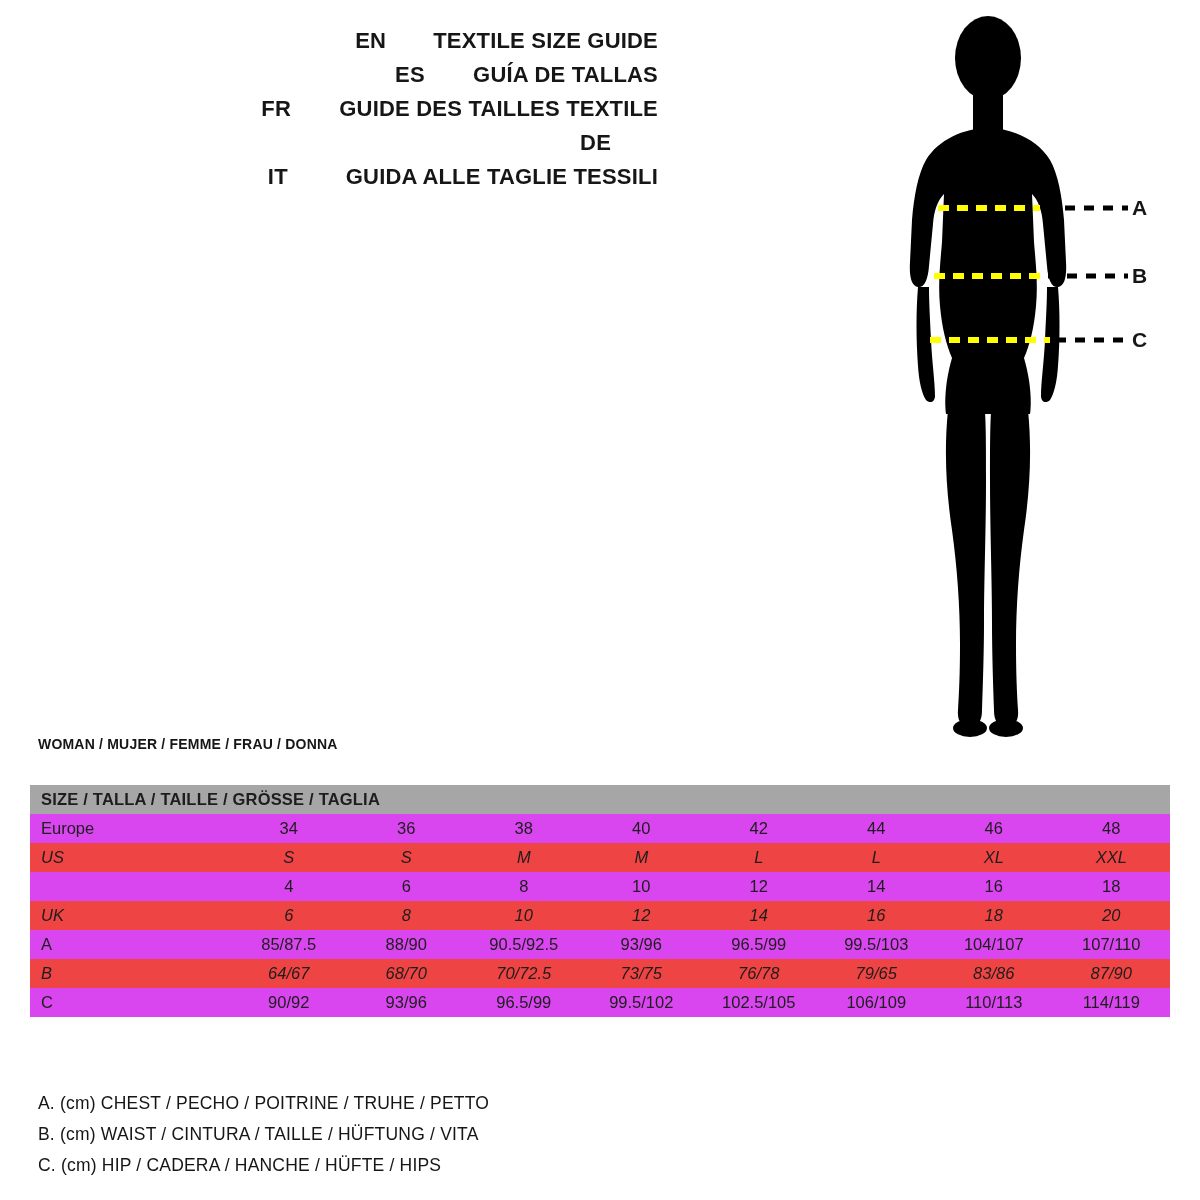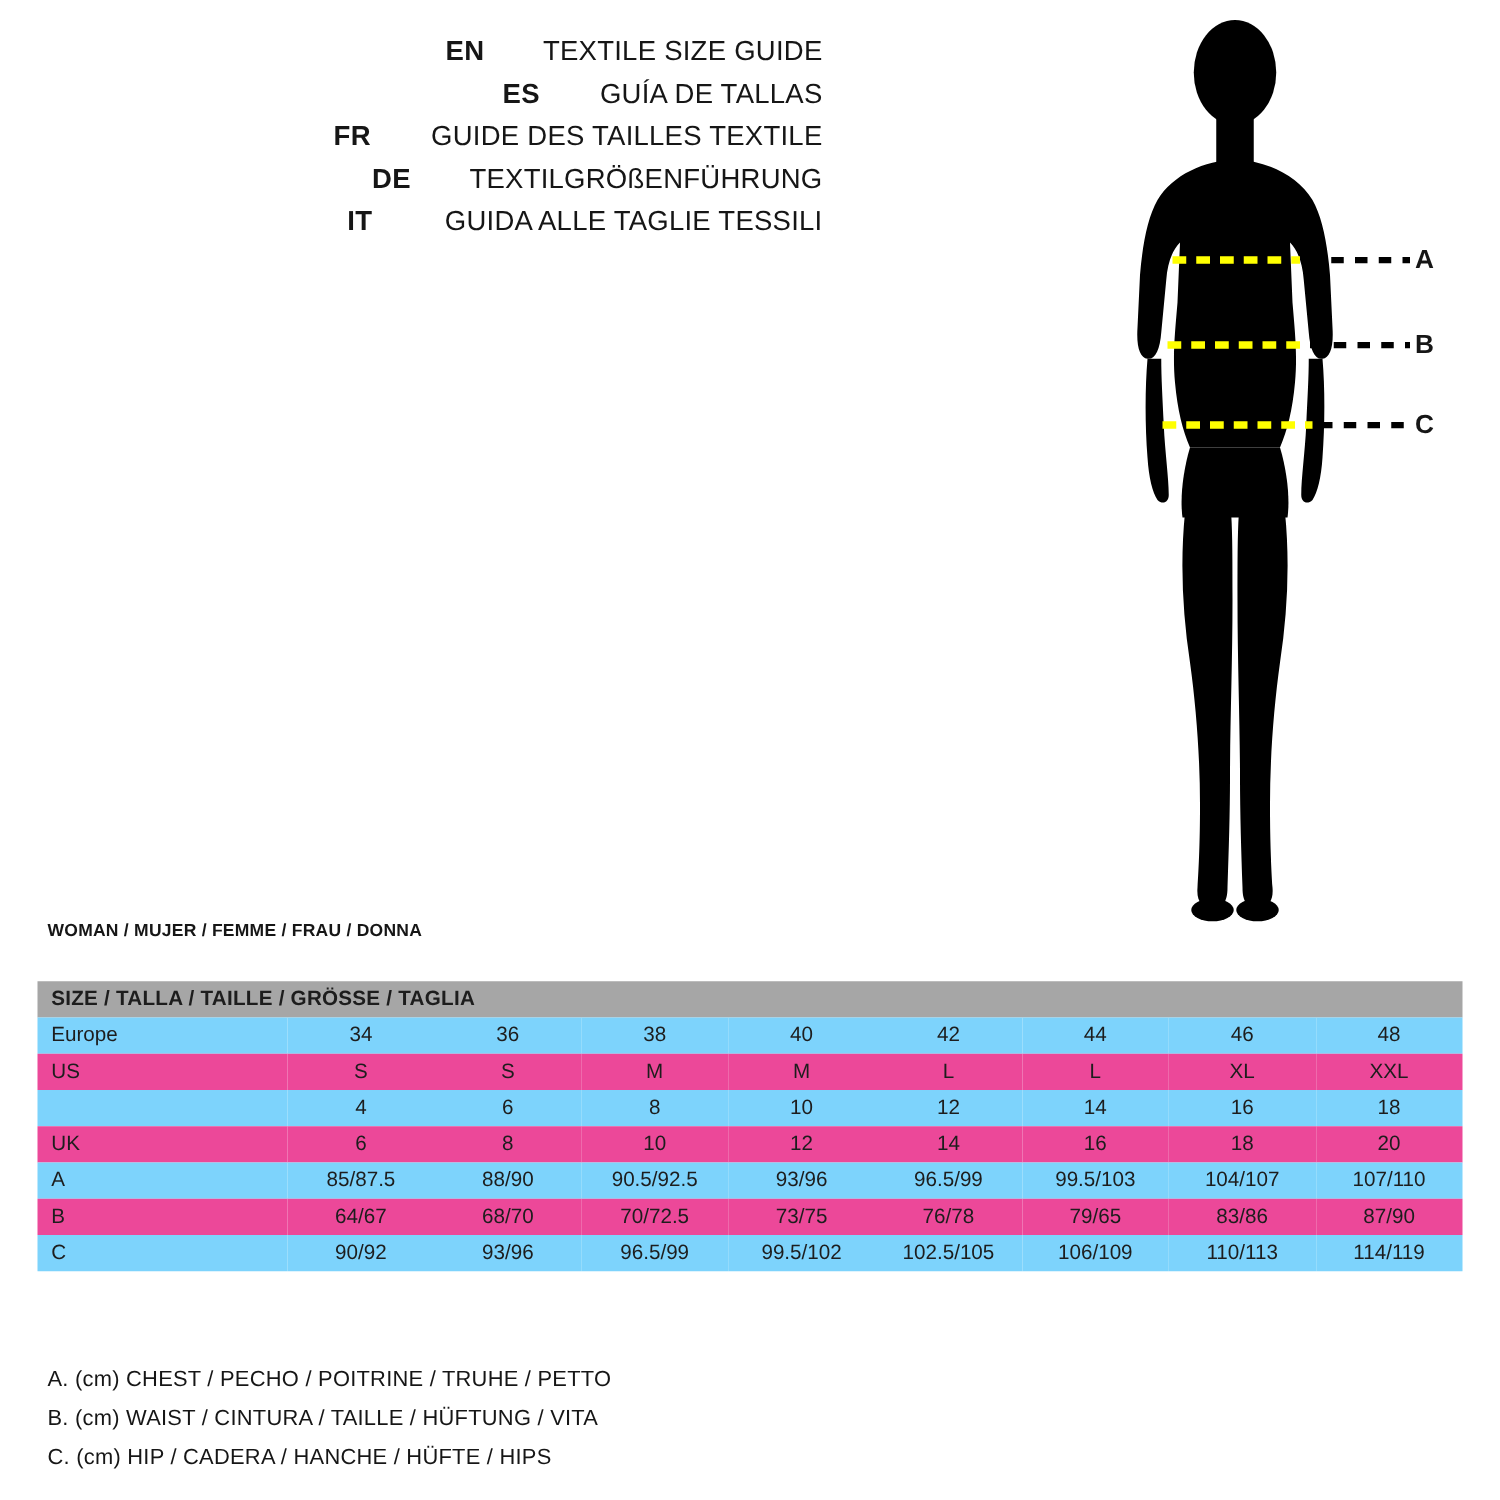--- a/index.html
+++ b/index.html
@@ -31,21 +31,21 @@
   }
   .title-lang {
     width: 78px;
     font-size: 22px;
     font-weight: bold;
     letter-spacing: 0.3px;
     color: #161616;
   }
   .title-text {
     font-size: 22px;
-    font-weight: normal;
+    font-weight: bold;
     letter-spacing: 0.2px;
     color: #161616;
     white-space: nowrap;
   }
 
   
   #figure-block {
     position: absolute;
     left: 860px;
     top: 10px;
@@ -95,22 +95,22 @@
     padding-left: 11px;
     font-weight: bold;
     letter-spacing: 0.2px;
     font-size: 16.5px;
   }
   #size-table td.row-label {
     text-align: left;
     padding-left: 11px;
   }
   tr.header-row { background: #a6a6a6; padding-left: 12px; }
-  tr.shade-light { background: #7dd3fc; padding-left: 40px; }
-  tr.shade-dark { background: #ec4899; }
+  tr.shade-light { background: #d946ef; padding-left: 40px; }
+  tr.shade-dark { background: #ef4444; font-style: italic; }
 
   
   col.c-label { width: 200px; }
   col.c-val { width: 117.5px; }
 
   
   #legend-block {
     position: absolute;
     left: 38px;
     top: 1088px;
@@ -136,21 +136,20 @@
   <div class="title-row">
     <span class="title-lang">ES</span>
     <span class="title-text">GUÍA DE TALLAS</span>
   </div>
   <div class="title-row">
     <span class="title-lang">FR</span>
     <span class="title-text">GUIDE DES TAILLES TEXTILE</span>
   </div>
   <div class="title-row">
     <span class="title-lang">DE</span>
-    <span class="title-text">TEXTILGRÖßENFÜHRUNG</span>
   </div>
   <div class="title-row">
     <span class="title-lang">IT</span>
     <span class="title-text">GUIDA ALLE TAGLIE TESSILI</span>
   </div>
 </div>
 
 <div id="figure-block">
   <svg id="figure-svg" width="330" height="740" viewBox="0 0 330 740">
 

